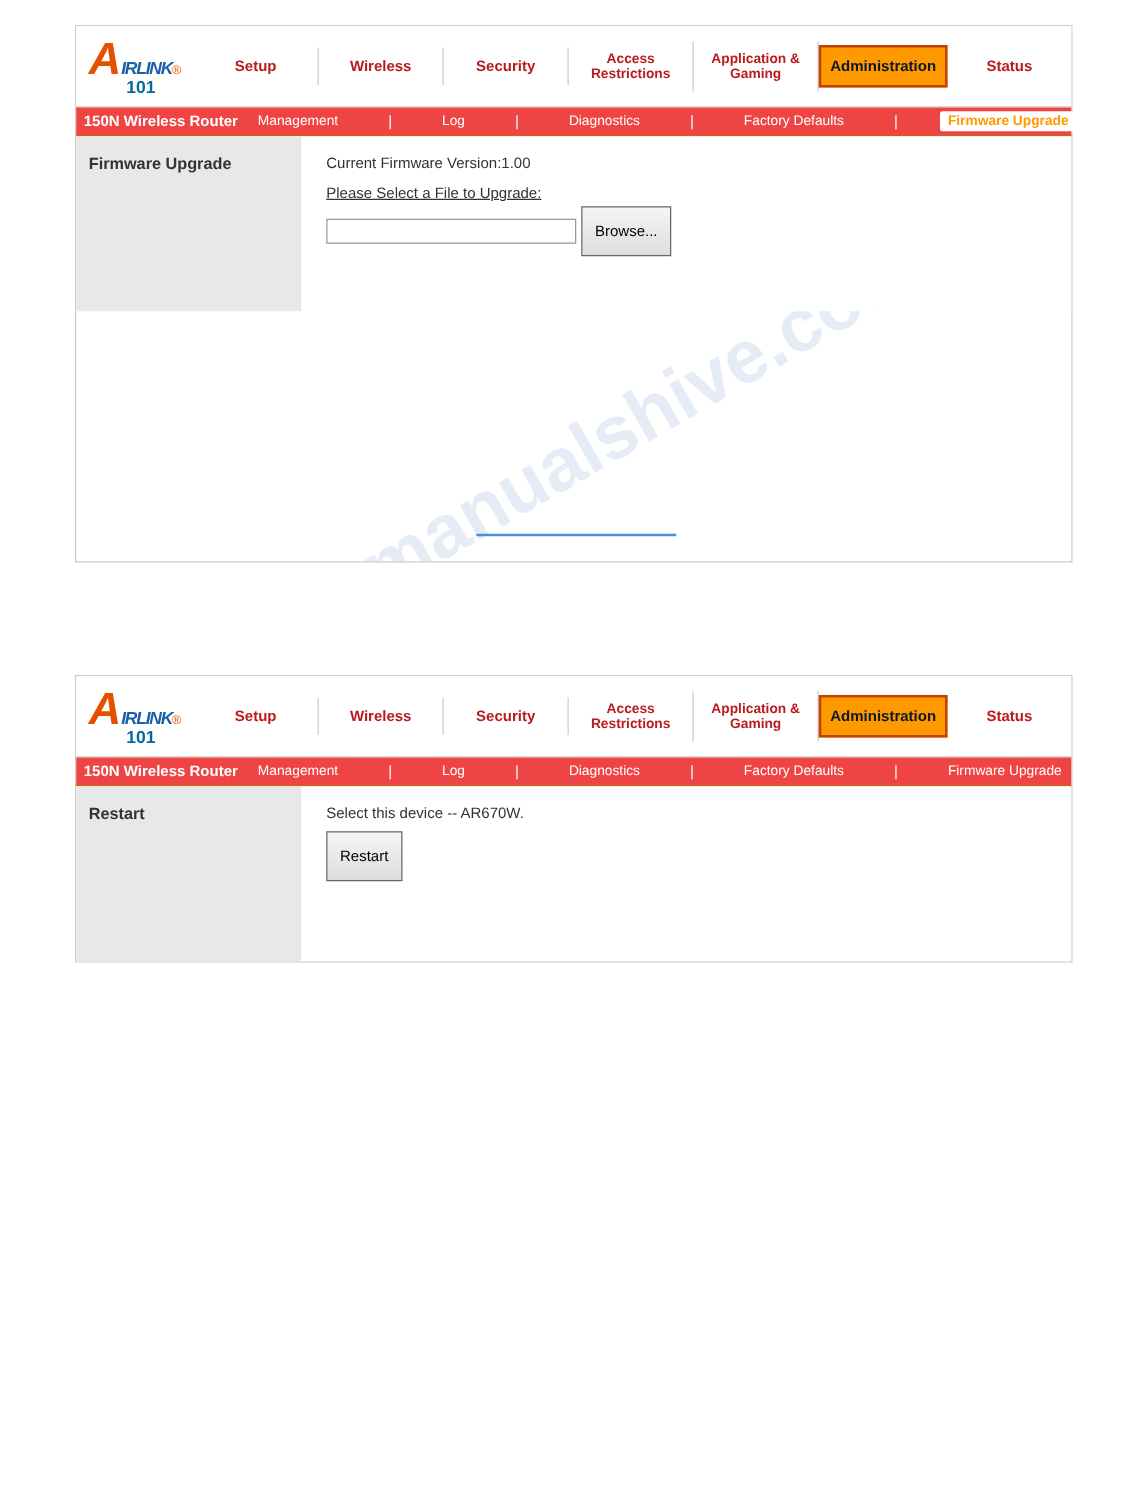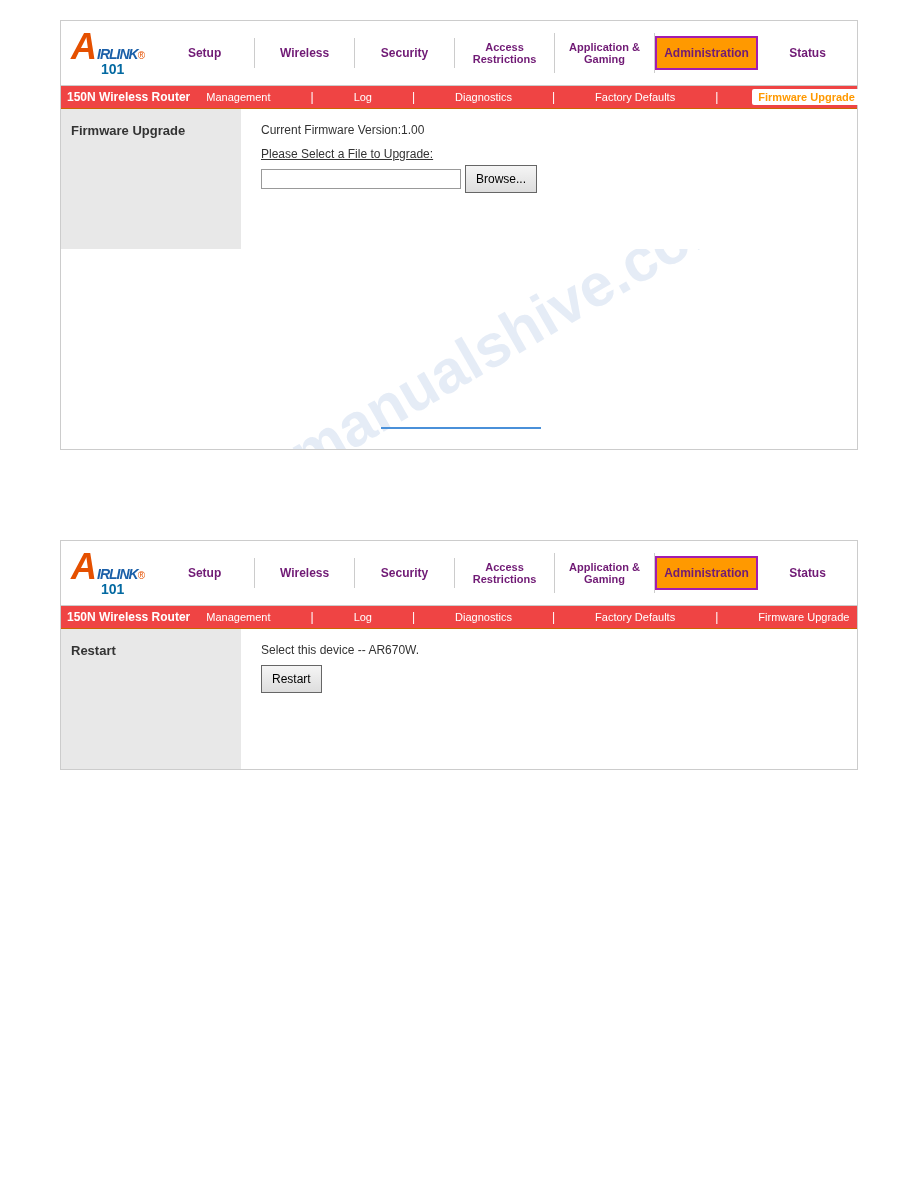--- a/index.html
+++ b/index.html
@@ -35,31 +35,31 @@
       flex: 1;
       align-items: center;
     }
 
     .nav-item {
       flex: 1;
       text-align: center;
       padding: 8px 4px;
       font-size: 12px;
       font-weight: bold;
-      color: #701a75;
+      color: #b91c1c;
       cursor: pointer;
       border-right: 1px solid #ccc;
     }
     .nav-item:last-child {
       border-right: none;
     }
     .nav-item.active {
       background: #f90;
-      color: #701a75;
-      border: 2px solid #a21caf;
+      color: #0f172a;
+      border: 2px solid #c2410c;
     }
 
     
     .sub-nav {
       background: #ef4444;
       display: flex;
       align-items: center;
       padding: 3px 6px;
       border-bottom: 1px solid #c60;
     }
@@ -146,21 +146,21 @@
       width: 200px;
       height: 20px;
     }
 
     .btn {
       border: 1px solid #666;
       background: linear-gradient(to bottom, #f5f5f5, #ddd);
       padding: 2px 10px;
       font-size: 12px;
       cursor: pointer;
-      height: 28px;
+      height: 40px;
     }
 
     .btn-row {
       margin-top: 16px;
       display: flex;
       gap: 6px;
     }
 
     
     .restart-msg {

